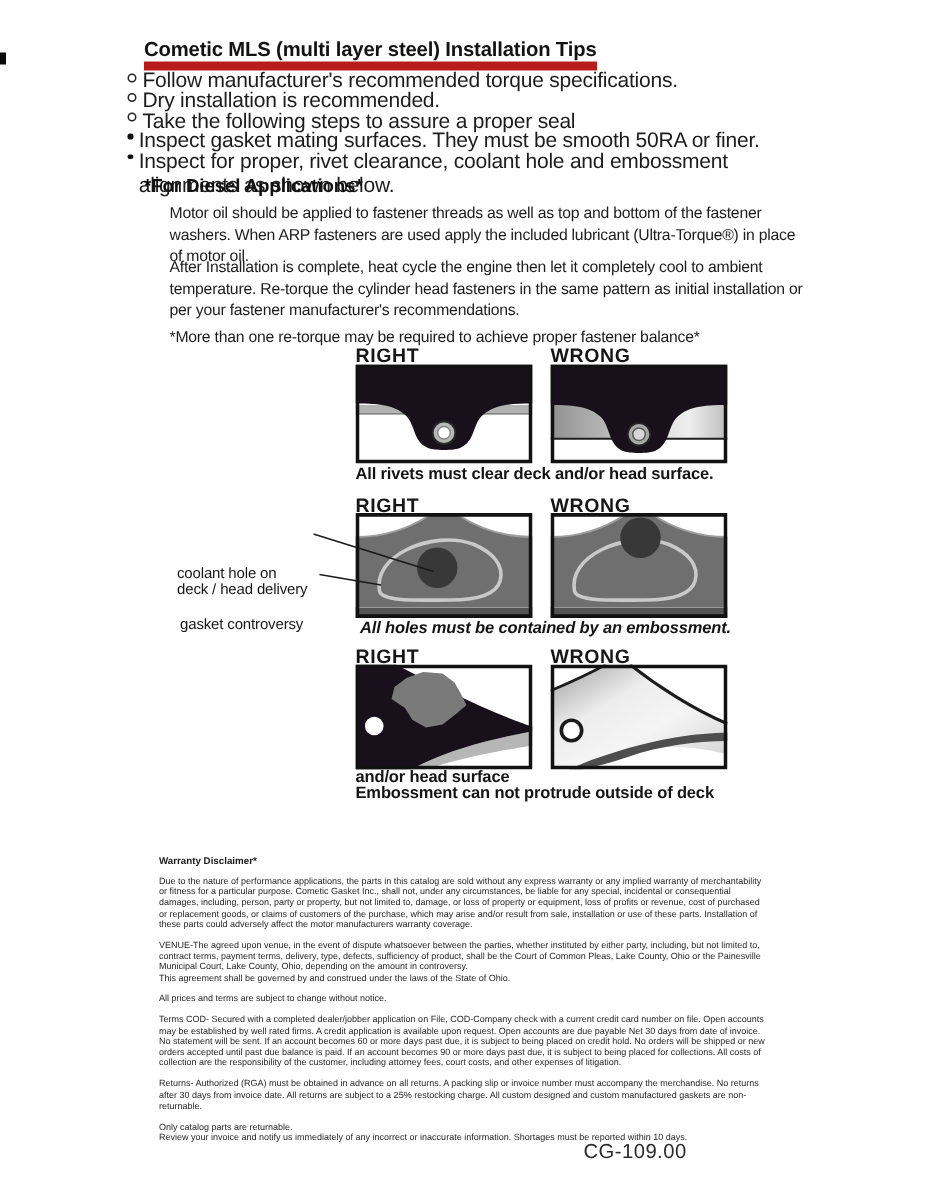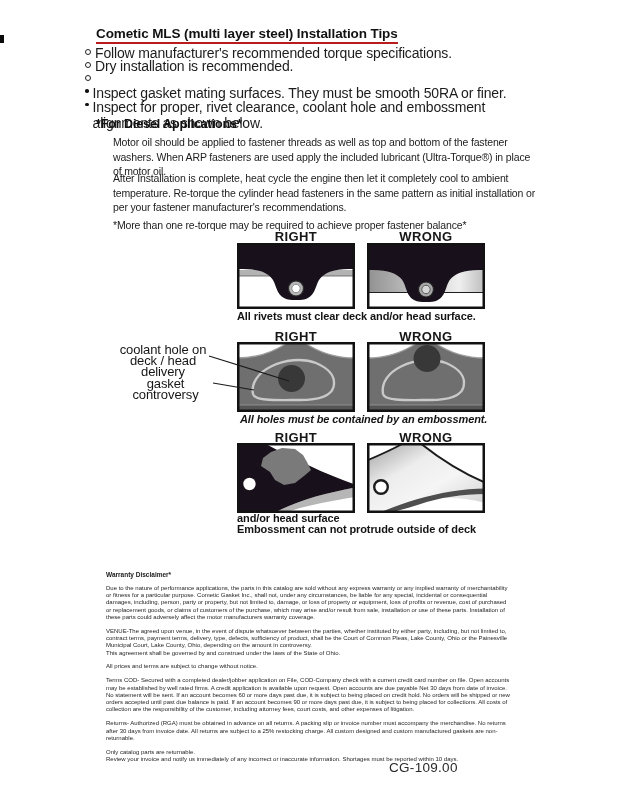--- a/index.html
+++ b/index.html
@@ -3,33 +3,33 @@
 <meta charset="utf-8">
 <style>
   html,body{margin:0;padding:0;background:#ffffff;}
   .page{
     position:relative;width:618px;height:800px;background:#ffffff;overflow:hidden;
     font-family:"Liberation Sans","DejaVu Sans",sans-serif;color:#1c1c1c;
   }
   .abs{position:absolute;}
   .title{
     font-size:13.5px;font-weight:700;color:#121212;
-    border-bottom:2px solid #b91c1c;padding-bottom:1px;letter-spacing:-0.1px;
+    border-bottom:6px solid #b91c1c;padding-bottom:1px;letter-spacing:-0.1px;
     display:inline-block;
   }
   .bullets{left:85px;top:45px;width:470px;font-size:14px;letter-spacing:-0.15px;}
   .b-row{display:flex;align-items:flex-start;height:13.4px;}
   .b-row.sub{}
   .ring{flex:0 0 auto;width:4px;height:4px;border:1px solid #222;border-radius:50%;margin:3.5px 4px 0 0;}
   .dot{flex:0 0 auto;width:3.5px;height:3.5px;background:#111;border-radius:50%;margin:4px 4px 0 0;}
   .h2{font-size:12.5px;font-weight:700;color:#121212;letter-spacing:-0.1px;}
   .para{font-size:10.5px;line-height:14.6px;letter-spacing:-0.15px;width:424px;margin-left:17px;}
-  .dlabel{font-size:13px;font-weight:600;letter-spacing:0.4px;text-align:center;width:118px;color:#161616;}
+  .dlabel{font-size:13px;font-weight:600;letter-spacing:0.4px;text-align:left;width:118px;color:#161616;}
   .caption{font-size:11px;font-weight:700;letter-spacing:-0.1px;color:#141414;line-height:11px;}
-  .anno{font-size:13px;letter-spacing:-0.1px;text-align:center;line-height:11px;color:#161616;}
+  .anno{font-size:10px;letter-spacing:-0.1px;text-align:left;line-height:11px;color:#161616;margin-top:33px;}
   .panel{width:118px;height:auto;display:block;}
   .warranty{left:106px;top:571px;width:407px;font-size:6px;line-height:7.3px;color:#262626;letter-spacing:0;}
   .warranty .whead{font-size:6.5px;font-weight:700;margin-bottom:6.5px;color:#191919;}
   .warranty p{margin:0 0 6.5px 0;white-space:pre-line;}
   .footer{font-size:13.5px;letter-spacing:0.3px;color:#2a2a2a;}
   .edge-mark{left:0;top:35px;width:4px;height:8px;background:#0b0b0b;}
 </style>
 </head>
 <body>
 
@@ -45,20 +45,21 @@
     <div class="b-row">
       <span class="ring"></span>
       <span>Follow manufacturer's recommended torque specifications.</span>
     </div>
     <div class="b-row">
       <span class="ring"></span>
       <span>Dry installation is recommended.</span>
     </div>
     <div class="b-row">
       <span class="ring"></span>
+      <span>Take the following steps to assure a proper seal</span>
     </div>
     <div class="b-row sub">
       <span class="dot"></span>
       <span>Inspect gasket mating surfaces.  They must be smooth 50RA or finer.</span>
     </div>
     <div class="b-row sub">
       <span class="dot"></span>
       <span>Inspect for proper, rivet clearance, coolant hole and embossment alignments as shown below.</span>
     </div>
   </div>

